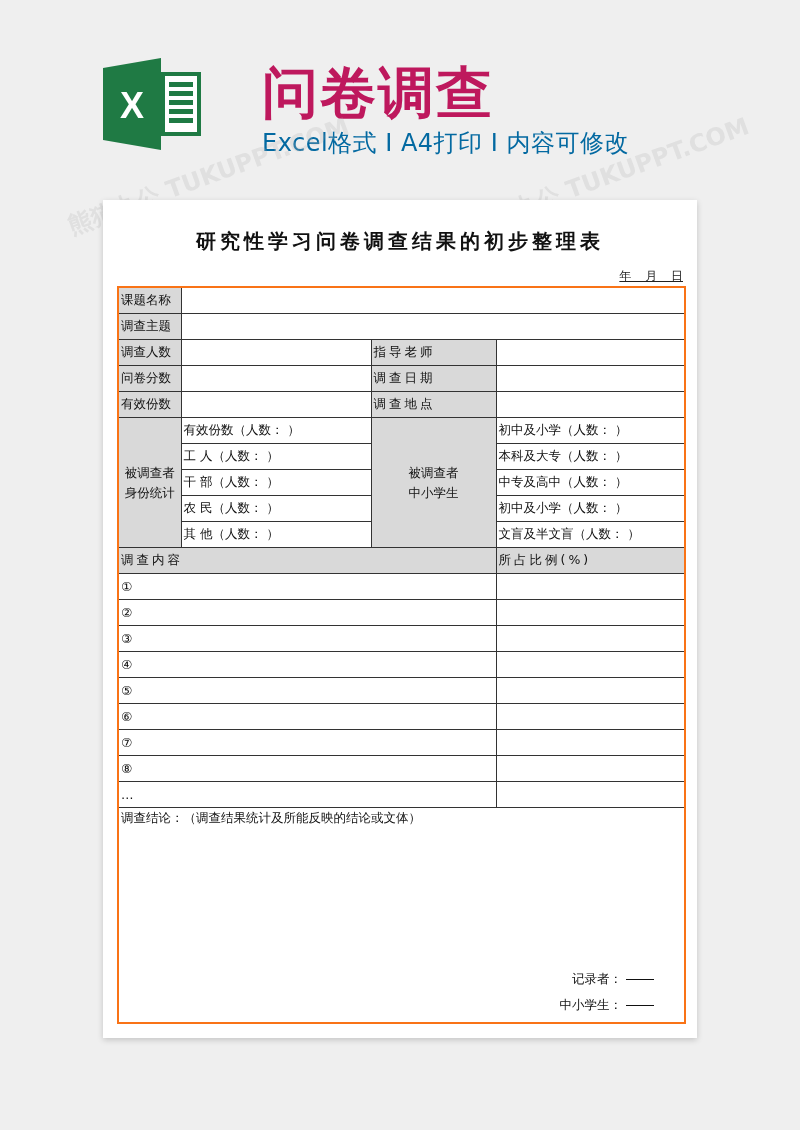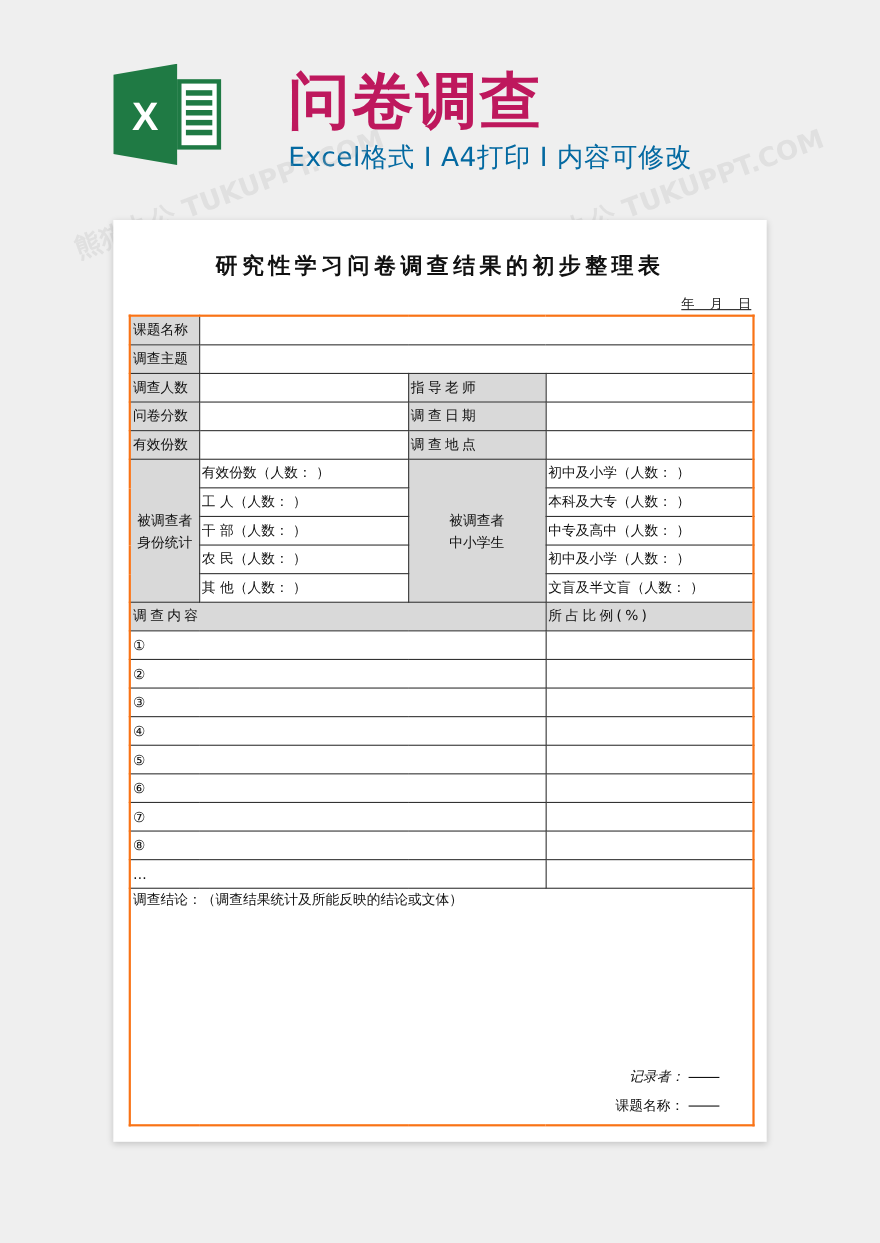--- a/index.html
+++ b/index.html
@@ -10,21 +10,21 @@
   .paper{position:absolute;left:103px;top:200px;width:594px;height:838px;background:#fff;box-shadow:0 2px 6px rgba(0,0,0,0.18);}
   .doc-title{position:absolute;left:0;top:28px;width:594px;text-align:center;font-size:20px;font-weight:bold;letter-spacing:4px;color:#111;}
   .date{position:absolute;right:14px;top:68px;font-size:12px;color:#222;word-spacing:10px;text-decoration:underline;}
   table{position:absolute;left:14px;top:86px;width:567px;border-collapse:collapse;border:2px solid #f97316;table-layout:fixed;}
   td{border:1.5px solid #333;height:25px;padding:0 2px;font-size:12.5px;color:#111;white-space:nowrap;overflow:hidden;}
   .lbl{background:#d9d9d9;}
   .ctr{letter-spacing:3px;}
   .gray{background:#d9d9d9;margin-top:32px;}
   .concl{height:210px;vertical-align:top;position:relative;padding:2px;}
   .sig{position:absolute;right:30px;font-size:12.5px;}
-  .sig1{bottom:34px;font-style:italic;}
+  .sig1{bottom:34px;}
   .sig2{bottom:8px;}
   .line{display:inline-block;width:28px;border-bottom:1.5px solid #111;vertical-align:middle;margin-left:4px;}
   .wm{position:absolute;color:rgba(180,180,180,0.25);font-size:24px;font-weight:bold;transform:rotate(-20deg);white-space:nowrap;pointer-events:none;}
 </style>
 </head>
 <body>
 
 <svg class="logo" viewBox="0 0 100 92">
   <polygon points="0,10 58,0 58,92 0,82" fill="#1f7a44"></polygon>
   <rect x="58" y="14" width="40" height="64" fill="#1f7a44"></rect>
@@ -140,18 +140,18 @@
           <td></td>
         </tr>
     <tr>
           <td colspan="3">…</td>
           <td></td>
         </tr>
     <tr>
       <td colspan="4" class="concl">
         <div>调查结论：（调查结果统计及所能反映的结论或文体）</div>
         <div class="sig sig1"><span>记录者：</span><span class="line"></span></div>
-        <div class="sig sig2"><span>课题名称：</span><span class="line"></span></div>
+        <div class="sig sig2"><span>中小学生：</span><span class="line"></span></div>
       </td>
     </tr>
   </tbody>
     </table>
 </div>
 
 </body></html>

